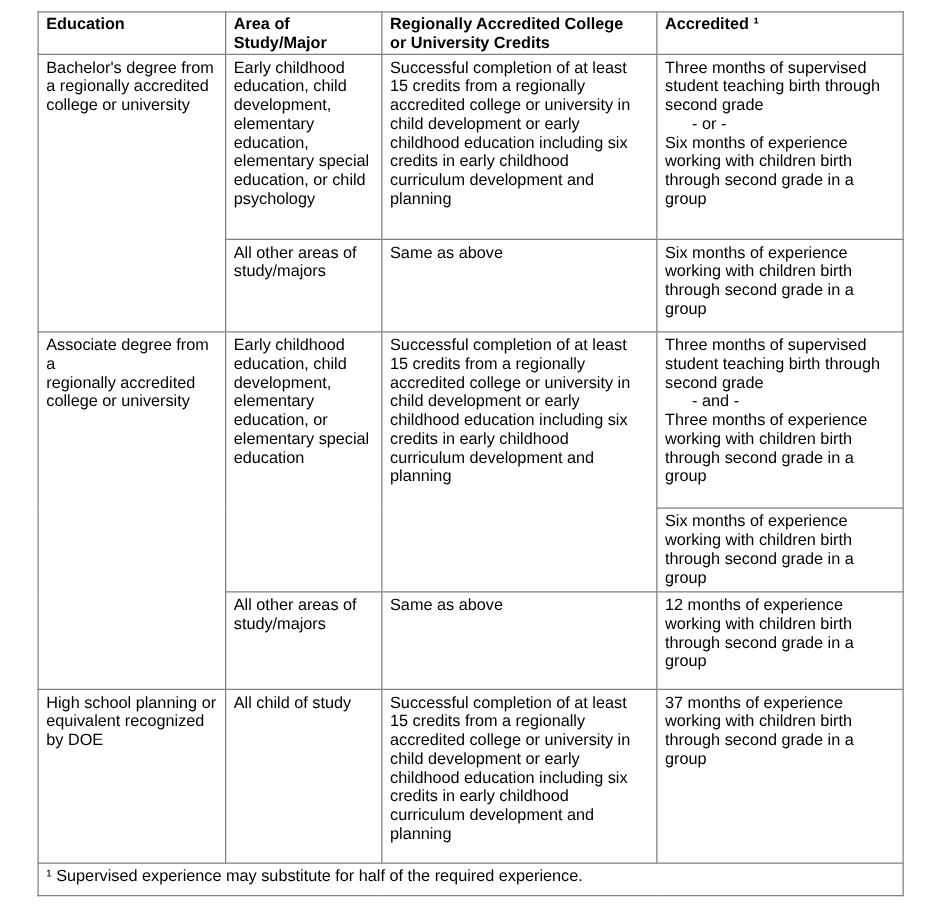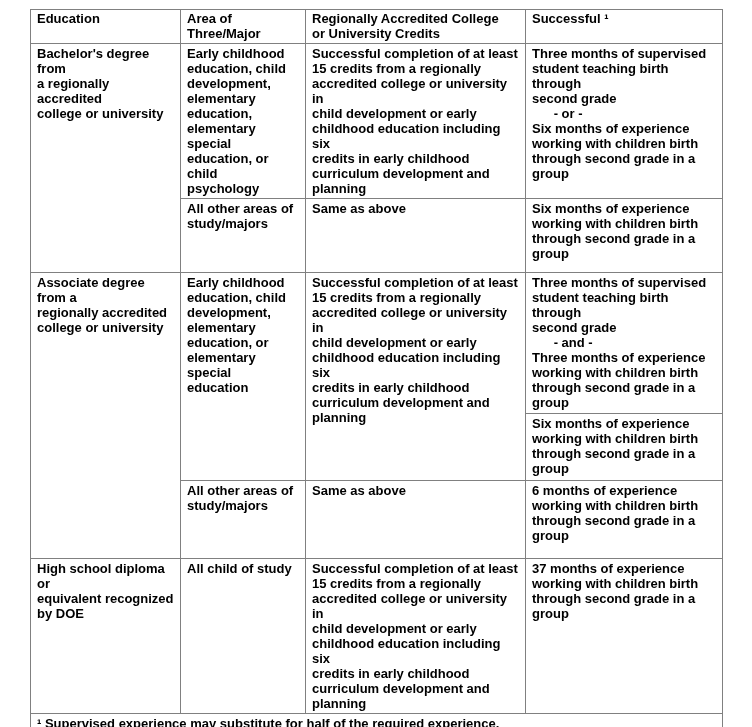--- a/index.html
+++ b/index.html
@@ -20,21 +20,21 @@
   table.doc-table td {
     border: 1px solid #808080;
     vertical-align: top;
     text-align: left;
     padding: 2px 5px 2px 6px;
     font-size: 13px;
     line-height: 15px;
     color: #000000;
     white-space: pre-wrap;
     overflow: hidden;
-    font-weight: bold;
+    font-weight: normal;
   }
   table.doc-table th {
     font-weight: bold;
     padding-top: 1px;
   }
   td.exp-cell { padding-left: 8px; }
   td.footnote-cell { padding-top: 4px; }
   tr.h-header   { height: 32px; }
   tr.h-r1       { height: 148px; }
   tr.h-r2       { height: 74px; }
@@ -51,24 +51,24 @@
   <colgroup>
     <col style="width:150px">
     <col style="width:125px">
     <col style="width:220px">
     <col style="width:197px">
   </colgroup>
   <thead>
     <tr class="h-header">
       <th>Education</th>
       <th>Area of
-Three/Major</th>
+Study/Major</th>
       <th>Regionally Accredited College
 or University Credits</th>
-      <th>Successful ¹</th>
+      <th>Accredited ¹</th>
     </tr>
   </thead>
   <tbody>
     <tr class="h-r1">
       <td rowspan="2">Bachelor's degree from
 a regionally accredited
 college or university</td>
       <td>Early childhood
 education, child
 development,
@@ -134,27 +134,27 @@
     <tr class="h-r4">
       <td class="exp-cell">Six months of experience
 working with children birth
 through second grade in a
 group</td>
     </tr>
     <tr class="h-r5">
       <td>All other areas of
 study/majors</td>
       <td>Same as above</td>
-      <td class="exp-cell">6 months of experience
+      <td class="exp-cell">12 months of experience
 working with children birth
 through second grade in a
 group</td>
     </tr>
     <tr class="h-r6">
-      <td>High school diploma or
+      <td>High school planning or
 equivalent recognized
 by DOE</td>
       <td>All child of study</td>
       <td>Successful completion of at least
 15 credits from a regionally
 accredited college or university in
 child development or early
 childhood education including six
 credits in early childhood
 curriculum development and

